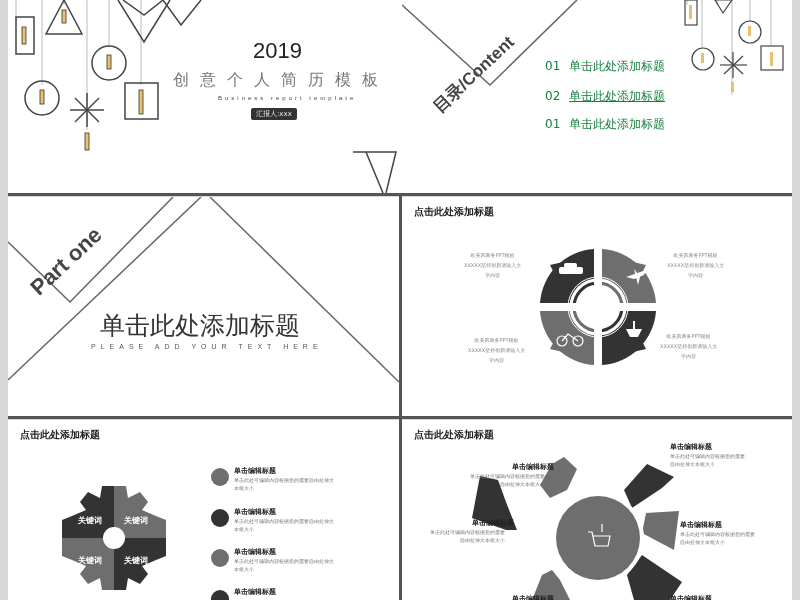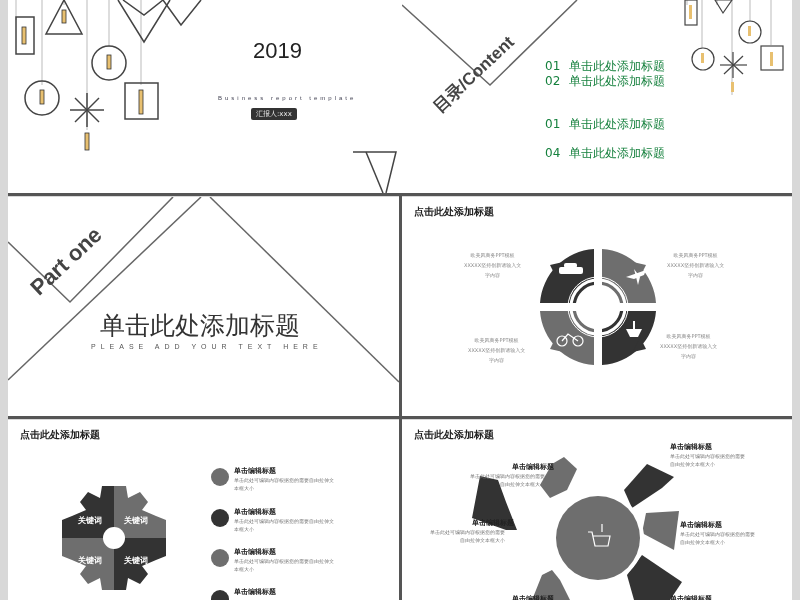--- a/index.html
+++ b/index.html
@@ -69,20 +69,21 @@
     <g fill="#e8c070" stroke="#333" stroke-width="0.8">
       <rect x="14" y="27" width="4" height="17"></rect>
         <rect x="54" y="10" width="4" height="13"></rect>
       <rect x="99" y="55" width="4" height="14"></rect>
         <rect x="32" y="90" width="4" height="14"></rect>
       <rect x="131" y="90" width="4" height="24"></rect>
         <rect x="77" y="133" width="4" height="17"></rect>
     </g>
   </svg>
   <div class="abs year">2019</div>
+  <div class="abs ctitle">创意个人简历模板</div>
   <div class="abs btemp">Business report template</div>
   <div class="abs reporter">汇报人:xxx</div>
 </div>
 
 <div class="slide s2">
   <svg width="390" height="193">
     <g stroke="#666" stroke-width="1.5" fill="none">
       <polyline points="0,5 88,85 175,0"></polyline>
     </g>
     <g stroke="#bbb" stroke-width="1">
@@ -107,23 +108,22 @@
     <g fill="#e8c070">
       <rect x="287" y="5" width="3" height="14"></rect>
         <rect x="346" y="26" width="3" height="10"></rect>
       <rect x="299" y="53" width="3" height="10"></rect>
         <rect x="368" y="52" width="3" height="14"></rect>
       <rect x="329" y="82" width="3" height="10"></rect>
     </g>
   </svg>
   <div class="rot-label" style="left:42px;top:95px;font-size:17px;transform:rotate(-43deg);">目录/Content</div>
   <div class="toc-item" style="top:58px;"><span class="toc-num">01</span><span>单击此处添加标题</span></div>
-  <div class="toc-item" style="top:73px;"><span class="toc-num">02</span><span>单击此处添加标题</span></div>
+  <div class="toc-item" style="top:88px;text-decoration:underline;"><span class="toc-num">02</span><span>单击此处添加标题</span></div>
   <div class="toc-item" style="top:116px;"><span class="toc-num">01</span><span>单击此处添加标题</span></div>
-  <div class="toc-item" style="top:145px;"><span class="toc-num">04</span><span>单击此处添加标题</span></div>
 </div>
 
 <div class="slide s3">
   <svg width="391" height="219">
     <g stroke="#666" stroke-width="1.5" fill="none">
       <polyline points="0,45 62,105 165,0"></polyline>
       <line x1="0" y1="183" x2="193" y2="0"></line>
       <line x1="202" y1="0" x2="391" y2="185"></line>
     </g>
   </svg>

